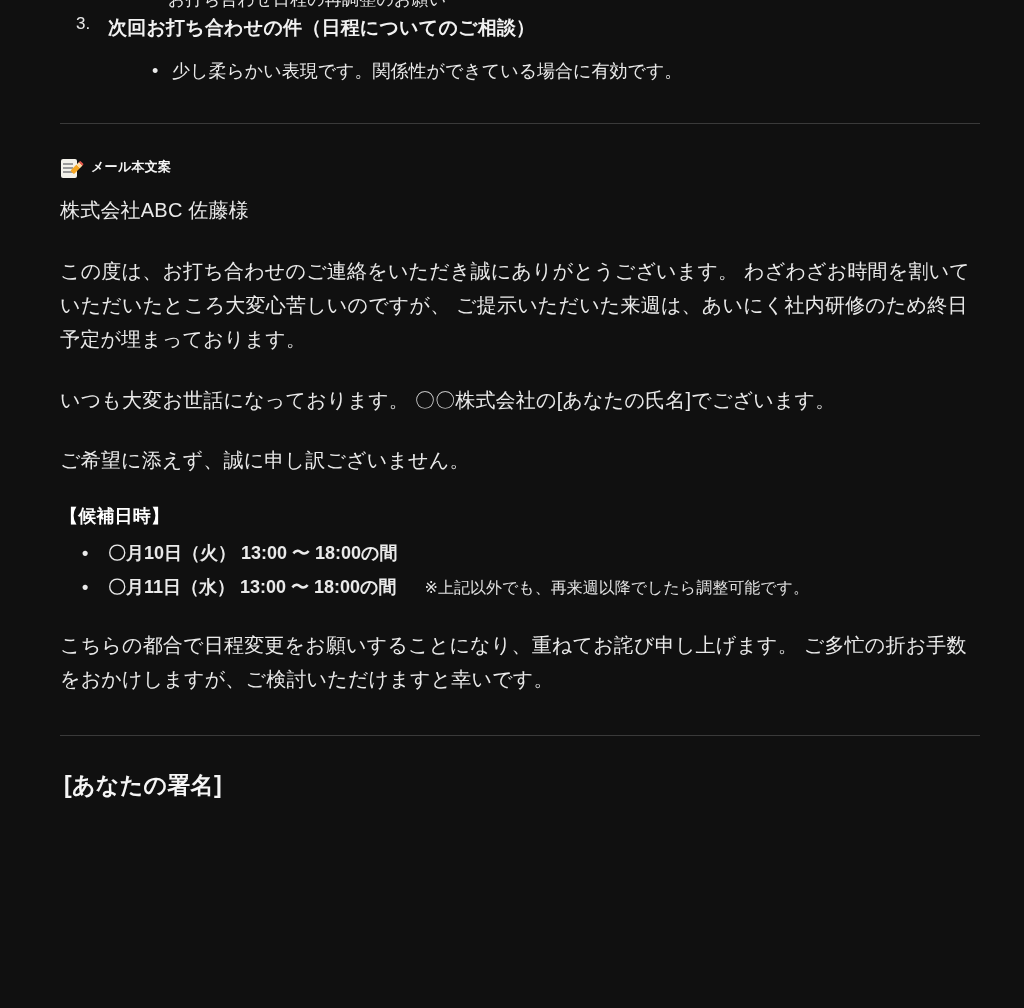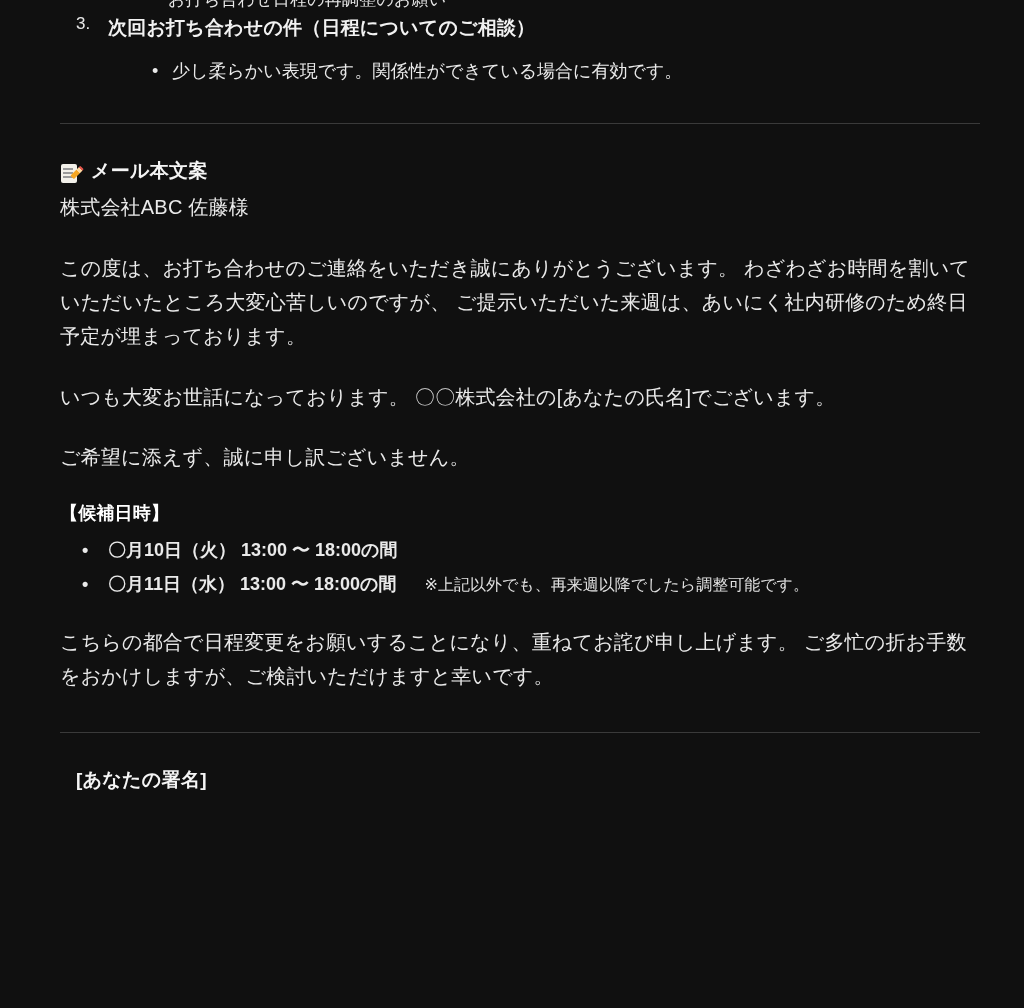--- a/index.html
+++ b/index.html
@@ -88,26 +88,26 @@
   }
 
   hr.rule {
     border: 0;
     border-top: 1px solid #3a3a3a;
     margin: 38px 0 34px 0;
   }
 
   .section-head {
     display: flex;
-    align-items: flex-end;
+    align-items: flex-start;
     gap: 10px;
-    font-size: 19px;
+    font-size: 13px;
     font-weight: bold;
     color: #f5f5f5;
-    margin: 0 0 6px 0;
+    margin: 0 0 14px 0;
     letter-spacing: .3px;
   }
   .memo-icon {
     display: inline-block;
     width: 21px;
     height: 21px;
     position: relative;
     flex: 0 0 auto;
   }
   .memo-icon .sheet {
@@ -170,23 +170,23 @@
     top: 0;
     font-weight: bold;
   }
   ul.cand-list .note {
     font-weight: normal;
     font-size: 16px;
     color: #e2e2e2;
     margin-left: 23px;
   }
   h2.sig {
-    font-size: 19px;
-    font-weight: bold;
-    margin: 16px;
+    font-size: 23px;
+    font-weight: bold;
+    margin: 4px;
     color: #f5f5f5;
     letter-spacing: .3px;
   }
 </style>
 </head>
 <body>
 
 <div class="page">
 
   <div class="clipped-top">

